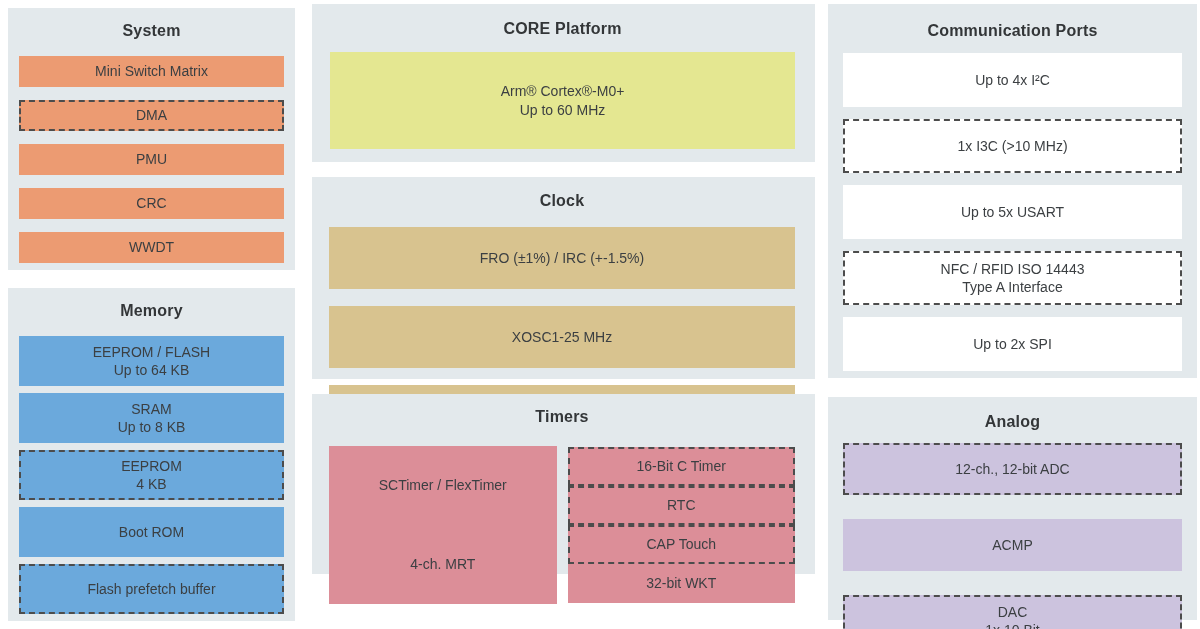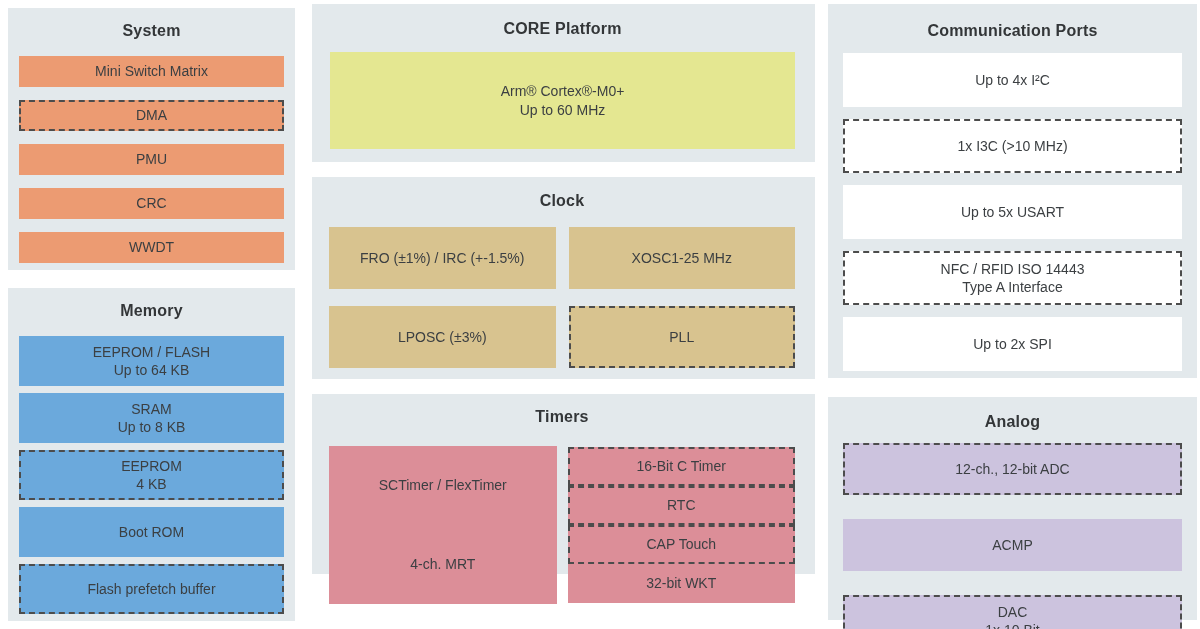--- a/index.html
+++ b/index.html
@@ -60,21 +60,21 @@
   
   .panel.core { left: 312px; top: 4px; width: 503px; height: 158px; padding: 16px 20px 0 18px; }
   .core .blocks { margin-top: 14px; }
   .core .block { height: 97px; }
 
   
   .panel.clock { left: 312px; top: 177px; width: 503px; height: 202px; padding: 15px 20px 0 17px; }
   .clock .blocks {
     margin-top: 17px;
     display: grid;
-    grid-template-columns: 1fr 1fr;
+    grid-template-columns: 1fr;
     column-gap: 13px;
     row-gap: 17px;
   }
   .clock .block { height: 62px; }
 
   
   .panel.timers { left: 312px; top: 394px; width: 503px; height: 180px; padding: 14px 20px 0 17px; }
   .timers .cols { margin-top: 14px; display: grid; grid-template-columns: 1fr 1fr; column-gap: 11px; }
   .timers .col { display: flex; flex-direction: column; justify-content: center; height: 169px; }
   .timers .col-left .block { height: 79px; }

